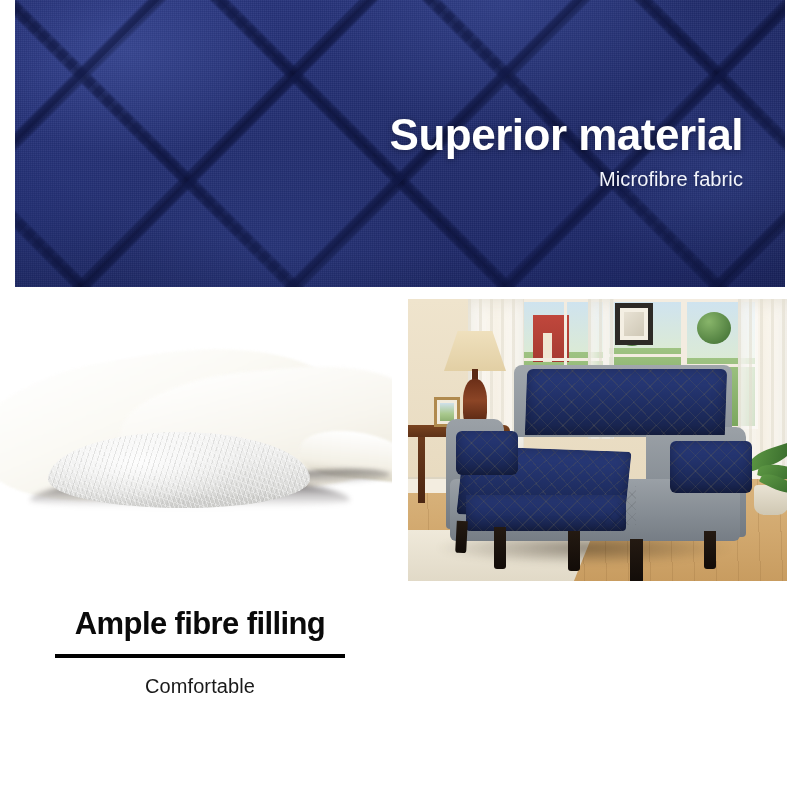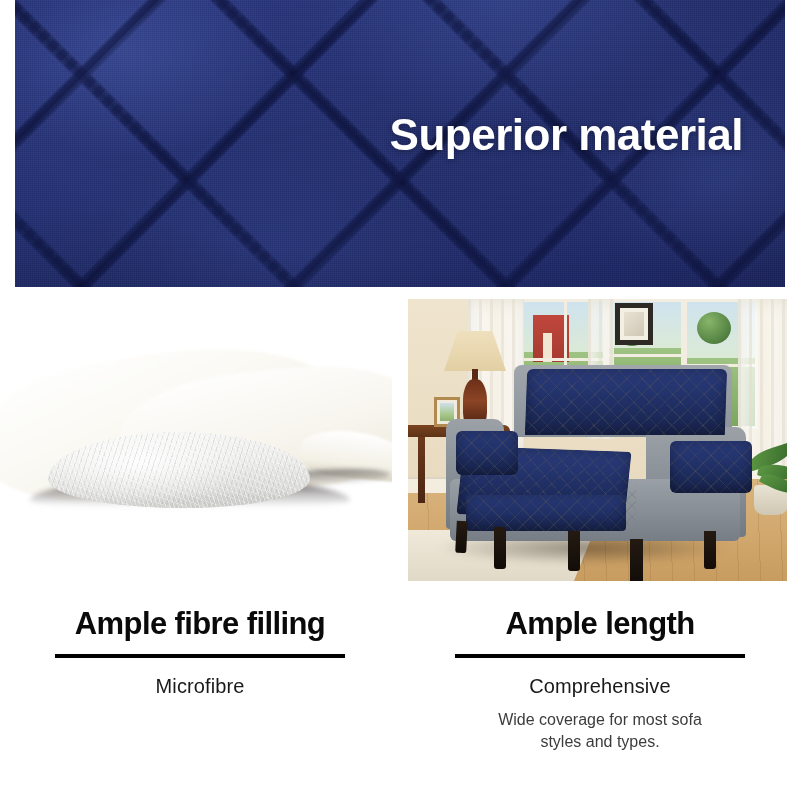--- a/index.html
+++ b/index.html
@@ -437,20 +437,21 @@
 </style>
 </head>
 <body>
 
 <div class="hero">
   <div class="hero-fabric"></div>
   <div class="hero-stitch"></div>
   <div class="hero-vignette"></div>
   <div class="hero-text">
     <div class="hero-title">Superior material</div>
+    <div class="hero-sub">Microfibre fabric</div>
   </div>
 </div>
 
 <div class="photo-row">
 
   <div class="fill-photo">
     <div class="fill-backsheet"></div>
     <div class="fill-backsheet2"></div>
     <div class="fill-fold"></div>
     <div class="fill-shadow"></div>
@@ -522,22 +523,16 @@
     <div class="sofa-leg" style="left:222px; top:240px; width:13px; height:44px;"></div>
     <div class="sofa-leg" style="left:296px; top:232px; width:12px; height:38px;"></div>
   </div>
 </div>
 
 <div class="cols">
 
   <div class="col col-left">
     <div class="col-title">Ample fibre filling</div>
     <div class="col-rule"></div>
-    <div class="col-sub">Microfibre</div>
+    <div class="col-sub">Comfortable</div>
   </div>
 
-  <div class="col col-right">
-    <div class="col-title">Ample length</div>
-    <div class="col-rule"></div>
-    <div class="col-sub">Comprehensive</div>
-    <div class="col-body">Wide coverage for most sofa<br>styles and types.</div>
-  </div>
 </div>
 
 </body></html>

